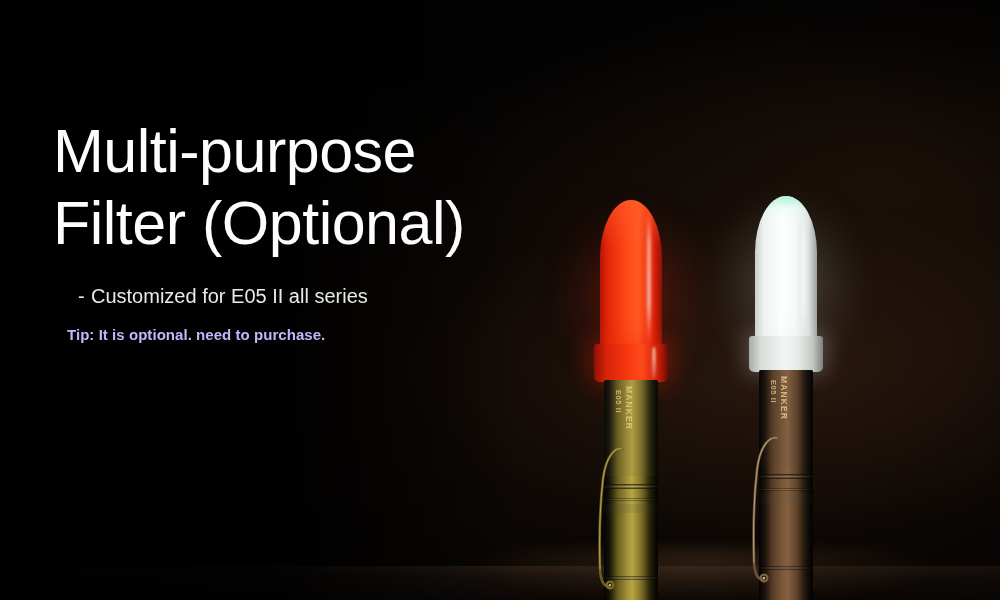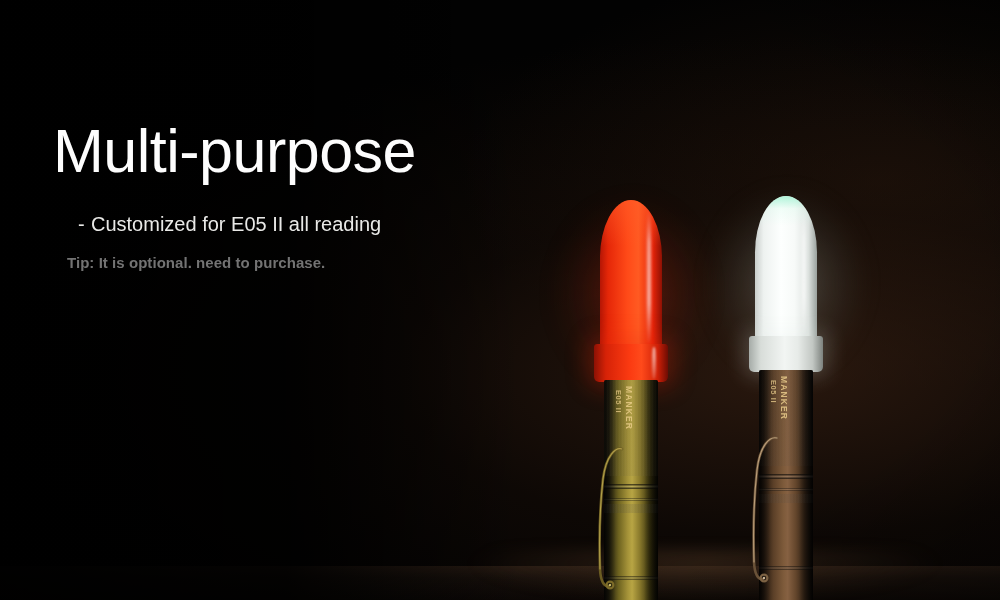--- a/index.html
+++ b/index.html
@@ -76,21 +76,21 @@
     color: #e9e9e7;
     font-size: 20px;
     line-height: 26.5px;
     font-weight: 400;
     white-space: nowrap;
   }
   .dash { display: inline-block; width: 13px; }
   .tip {
     margin-top: 15px;
     margin-left: 14px;
-    color: #737373;
+    color: #c4b5fd;
     font-size: 15px;
     font-weight: 700;
     letter-spacing: 0.05px;
     white-space: nowrap;
   }
 
   
   .light { position: absolute; z-index: 20; }
 
   
@@ -302,22 +302,23 @@
     <svg class="clip" style="left:-8px; top:238px;" width="36" height="155" viewBox="0 0 36 155">
       <path d="M30 4 C23 2, 13 11, 10 36 C7 62, 6 94, 7 128 C7.5 140, 11 146, 16 145" fill="none" stroke="#6a5238" stroke-width="2.6" stroke-linecap="round"></path>
       <path d="M30 4 C23 2, 13 11, 10 36 C7 62, 6 94, 7 128" fill="none" stroke="#cdb089" stroke-width="1.1" stroke-linecap="round" opacity="0.8"></path>
       <circle cx="17" cy="144" r="3.4" fill="none" stroke="#7d6243" stroke-width="2.2"></circle>
       <circle cx="17" cy="144" r="1.2" fill="#e7d2b2" opacity="0.85"></circle>
     </svg>
   </div>
 
   <div class="copy">
     <div class="headline">Multi-purpose</div>
+    <div class="headline">Filter (Optional)</div>
 
     <ul class="bullets">
-      <li><span class="dash">-</span><span>Customized for E05 II all reading</span></li>
+      <li><span class="dash">-</span><span>Customized for E05 II all series</span></li>
     </ul>
 
     <div class="tip">Tip: It is optional. need to purchase.</div>
   </div>
 
   <div class="bg-vignette"></div>
 </div>
 
 </body></html>

